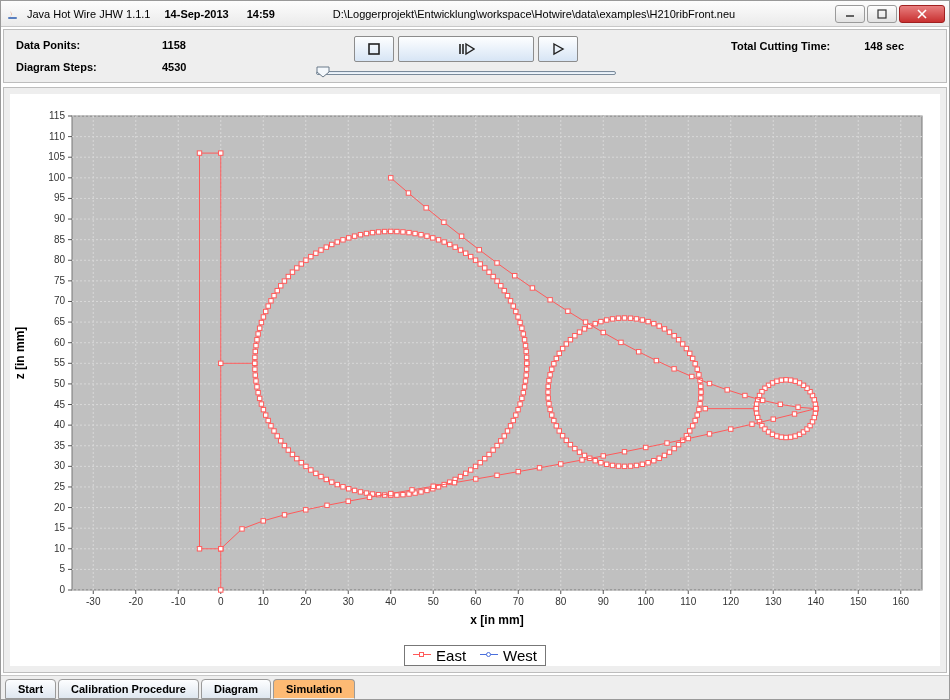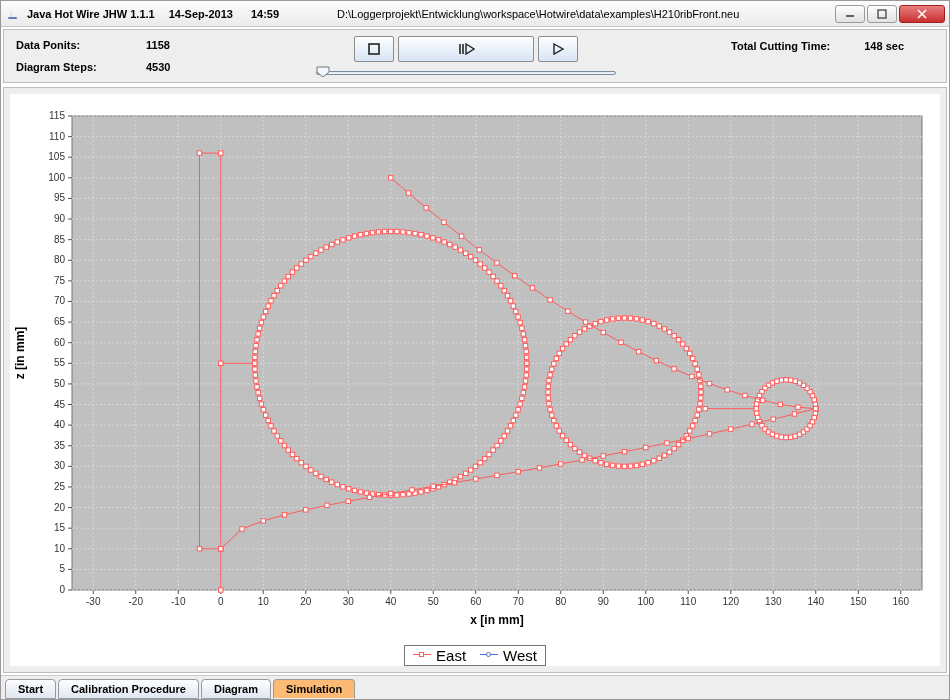--- a/index.html
+++ b/index.html
@@ -2,38 +2,38 @@
 <html><head>
 <meta charset="utf-8">
 <style>
   * { box-sizing: border-box; margin: 0; padding: 0; }
   html, body { width: 950px; height: 700px; font-family: "Tahoma", "Segoe UI", sans-serif; font-size: 11px; overflow: hidden; }
 
   
   .window { width: 950px; height: 700px; border: 1px solid #999; background: #fff; display: flex; flex-direction: column; }
   .titlebar { height: 26px; background: linear-gradient(#fdfdfd,#eaeaea); border-bottom: 1px solid #c8c8c8; display: flex; align-items: center; padding: 0 4px; }
   .titlebar .icon { width: 16px; height: 16px; margin-right: 6px; display:flex; align-items:center; justify-content:center;}
-  .titlebar .title { flex: 0 0 auto; font-weight: bold; padding-right: 14px; }
+  .titlebar .title { flex: 0 0 auto; font-weight: normal; padding-right: 14px; }
   .titlebar .date, .titlebar .time { flex: 0 0 auto; font-weight: bold; padding-right: 18px; }
   .titlebar .path { flex: 1 1 auto; font-weight: normal; overflow:hidden; text-overflow: ellipsis; white-space: nowrap; padding-right: 8px; padding-left: 40px;}
   .win-controls { display: flex; gap: 2px; }
   .win-btn { width: 30px; height: 18px; border: 1px solid #9a9a9a; border-radius: 3px; background: linear-gradient(#fdfdfd,#e2e2e2); display:flex; align-items:center; justify-content:center; font-size:10px; }
   .win-btn.close { width: 46px; background: linear-gradient(#e87f7f,#c83030); color:#fff; border-color:#a02020; font-weight:bold; }
 
   
   .menubar { height: 24px; background: #eeeeee; border-bottom: 1px solid #c8c8c8; display:flex; align-items:center; padding: 0 4px; gap: 2px;}
   .menu-item { padding: 3px 8px; cursor: default; }
   .menu-item.mnemonic::first-letter { text-decoration: underline; }
   .menu-gap { width: 40px; }
   .sim-status { background: #ff0000; color: #000; font-weight: bold; padding: 3px 14px; }
 
   
   .info-panel { height: 54px; border: 1px solid #bdbdbd; margin: 2px; background: #eeeeee; display:flex; align-items:stretch; padding: 4px 12px; }
   .info-left { width: 300px; display:flex; flex-direction:column; justify-content:space-around; font-weight:bold; }
-  .info-row { display:flex; gap:10px;}
+  .info-row { display:flex; gap:26px;}
   .info-label { width:120px;}
   .transport { flex:0 0 auto; display:flex; flex-direction:column; align-items:center; gap:4px; padding-top:2px;}
   .tbtns { display:flex; gap:4px; }
   .tbtn { height:26px; border:1px solid #8c8c8c; border-radius:2px; background:linear-gradient(#fdfeff,#d7e5f5); display:flex; align-items:center; justify-content:center; }
   .tbtn.small { width:40px; }
   .tbtn.big { width:136px; }
   .slider { width:300px; height:12px; position:relative; }
   .slider-track { position:absolute; top:5px; left:0; right:0; height:4px; border:1px solid #7a8a9a; border-radius:2px; background:linear-gradient(#dce7f3,#f4f8fc);}
   .slider-thumb { position:absolute; top:0; left:0; width:14px; height:12px; }
   .info-right { flex:1; display:flex; align-items:flex-start; padding-top:6px; justify-content:flex-end; gap:34px; font-weight:bold; padding-right:30px;}

